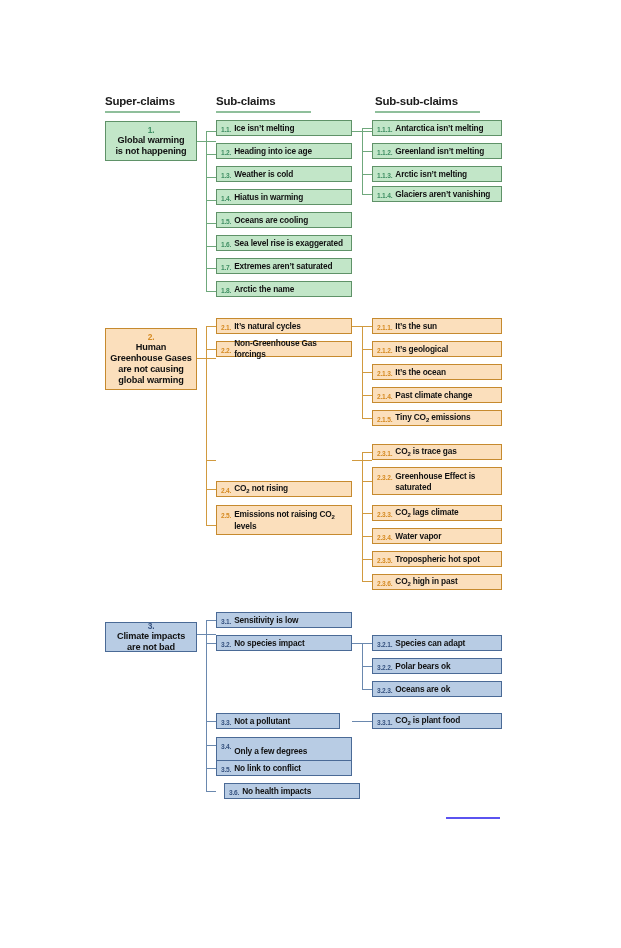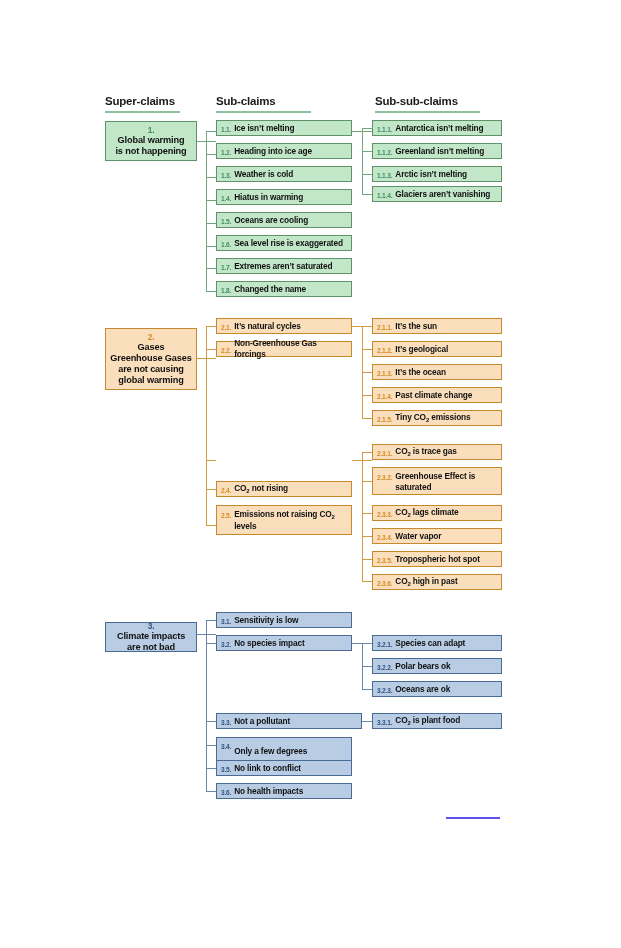--- a/index.html
+++ b/index.html
@@ -172,21 +172,21 @@
   <div class="node g" style="left:216px; top:235px; width:136px; height:16px;">
     <span class="num">1.6.</span>
     <span class="txt">Sea level rise is exaggerated</span>
     </div>
   <div class="node g" style="left:216px; top:258px; width:136px; height:16px;">
     <span class="num">1.7.</span>
     <span class="txt">Extremes aren’t saturated</span>
     </div>
   <div class="node g" style="left:216px; top:281px; width:136px; height:16px;">
     <span class="num">1.8.</span>
-    <span class="txt">Changed the name</span>
+    <span class="txt">Arctic the name</span>
     </div>
 
   <div class="node g" style="left:372px; top:120px; width:130px; height:16px;">
     <span class="num">1.1.1.</span>
     <span class="txt">Antarctica isn’t melting</span>
     </div>
   <div class="node g" style="left:372px; top:143px; width:130px; height:16px;">
     <span class="num">1.1.2.</span>
     <span class="txt">Greenland isn’t melting</span>
     </div>
@@ -219,21 +219,21 @@
   <div class="line v lo" style="left:362px; top:452px; height:129px;"></div>
   <div class="line h lo" style="left:362px; top:452px; width:10px;"></div>
   <div class="line h lo" style="left:362px; top:481px; width:10px;"></div>
   <div class="line h lo" style="left:362px; top:513px; width:10px;"></div>
   <div class="line h lo" style="left:362px; top:536px; width:10px;"></div>
   <div class="line h lo" style="left:362px; top:559px; width:10px;"></div>
   <div class="line h lo" style="left:362px; top:581px; width:10px;"></div>
 
   <div class="node super o" style="left:105px; top:328px; width:92px; height:62px;">
     <span class="num">2.</span>
-    <span class="txt">Gases</span>
+    <span class="txt">Human</span>
     <span class="txt">Greenhouse Gases</span>
     <span class="txt">are not causing</span>
     <span class="txt">global warming</span>
   </div>
 
   <div class="node o" style="left:216px; top:318px; width:136px; height:16px;">
     <span class="num">2.1.</span>
     <span class="txt">It’s natural cycles</span>
     </div>
   <div class="node o" style="left:216px; top:341px; width:136px; height:16px;">
@@ -319,33 +319,33 @@
   </div>
 
   <div class="node b" style="left:216px; top:612px; width:136px; height:16px;">
     <span class="num">3.1.</span>
     <span class="txt">Sensitivity is low</span>
     </div>
   <div class="node b" style="left:216px; top:635px; width:136px; height:16px;">
     <span class="num">3.2.</span>
     <span class="txt">No species impact</span>
     </div>
-  <div class="node b" style="left:216px; top:713px; width:146px; height:16px;">
+  <div class="node b" style="left:216px; top:713px; width:124px; height:16px;">
     <span class="num">3.3.</span>
     <span class="txt">Not a pollutant</span>
     </div>
   <div class="node b" style="left:216px; top:737px; width:136px; height:29px;">
     <span class="num">3.4.</span>
     <span class="txt">Only a few degrees</span>
     </div>
   <div class="node b" style="left:216px; top:760px; width:136px; height:16px;">
     <span class="num">3.5.</span>
     <span class="txt">No link to conflict</span>
     </div>
-  <div class="node b" style="left:216px; top:783px; width:136px; height:16px;align-items:center;">
+  <div class="node b" style="left:224px; top:783px; width:136px; height:16px;align-items:center;">
     <span class="num">3.6.</span>
     <span class="txt">No health impacts</span>
     </div>
 
   <div class="node b" style="left:372px; top:635px; width:130px; height:16px;">
     <span class="num">3.2.1.</span>
     <span class="txt">Species can adapt</span>
     </div>
   <div class="node b" style="left:372px; top:658px; width:130px; height:16px;">
     <span class="num">3.2.2.</span>

